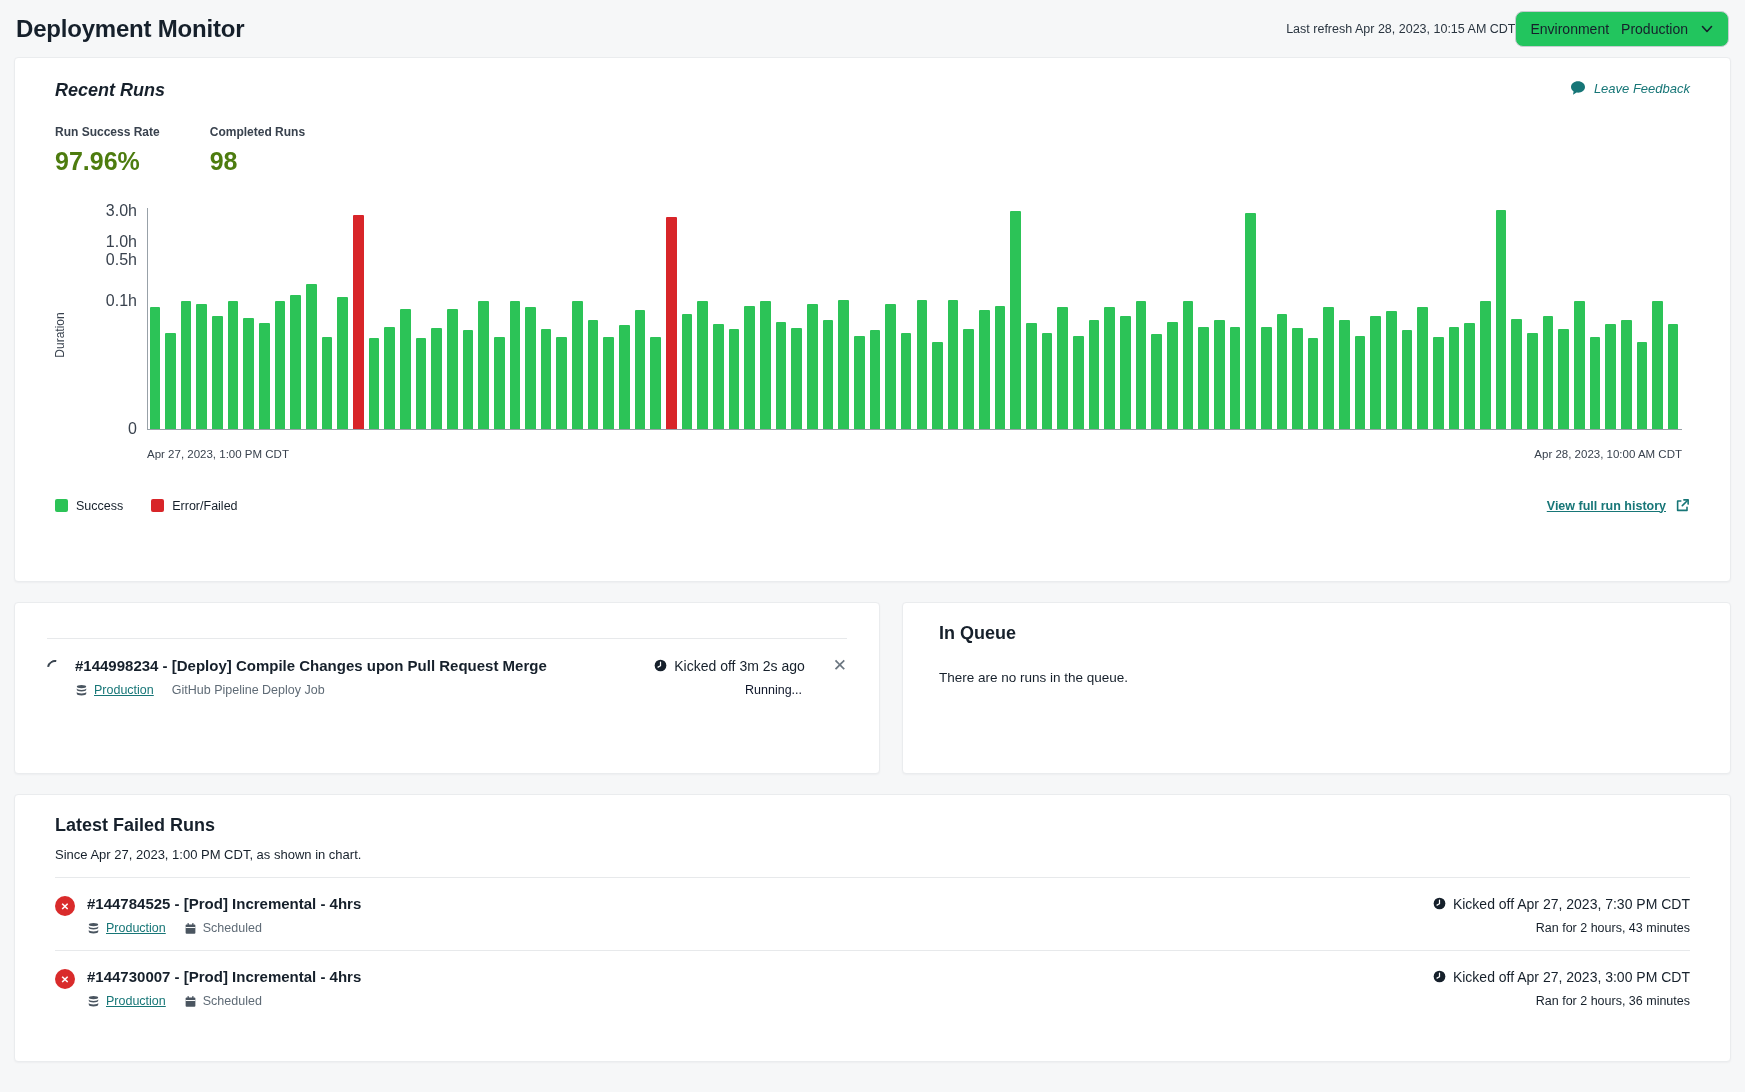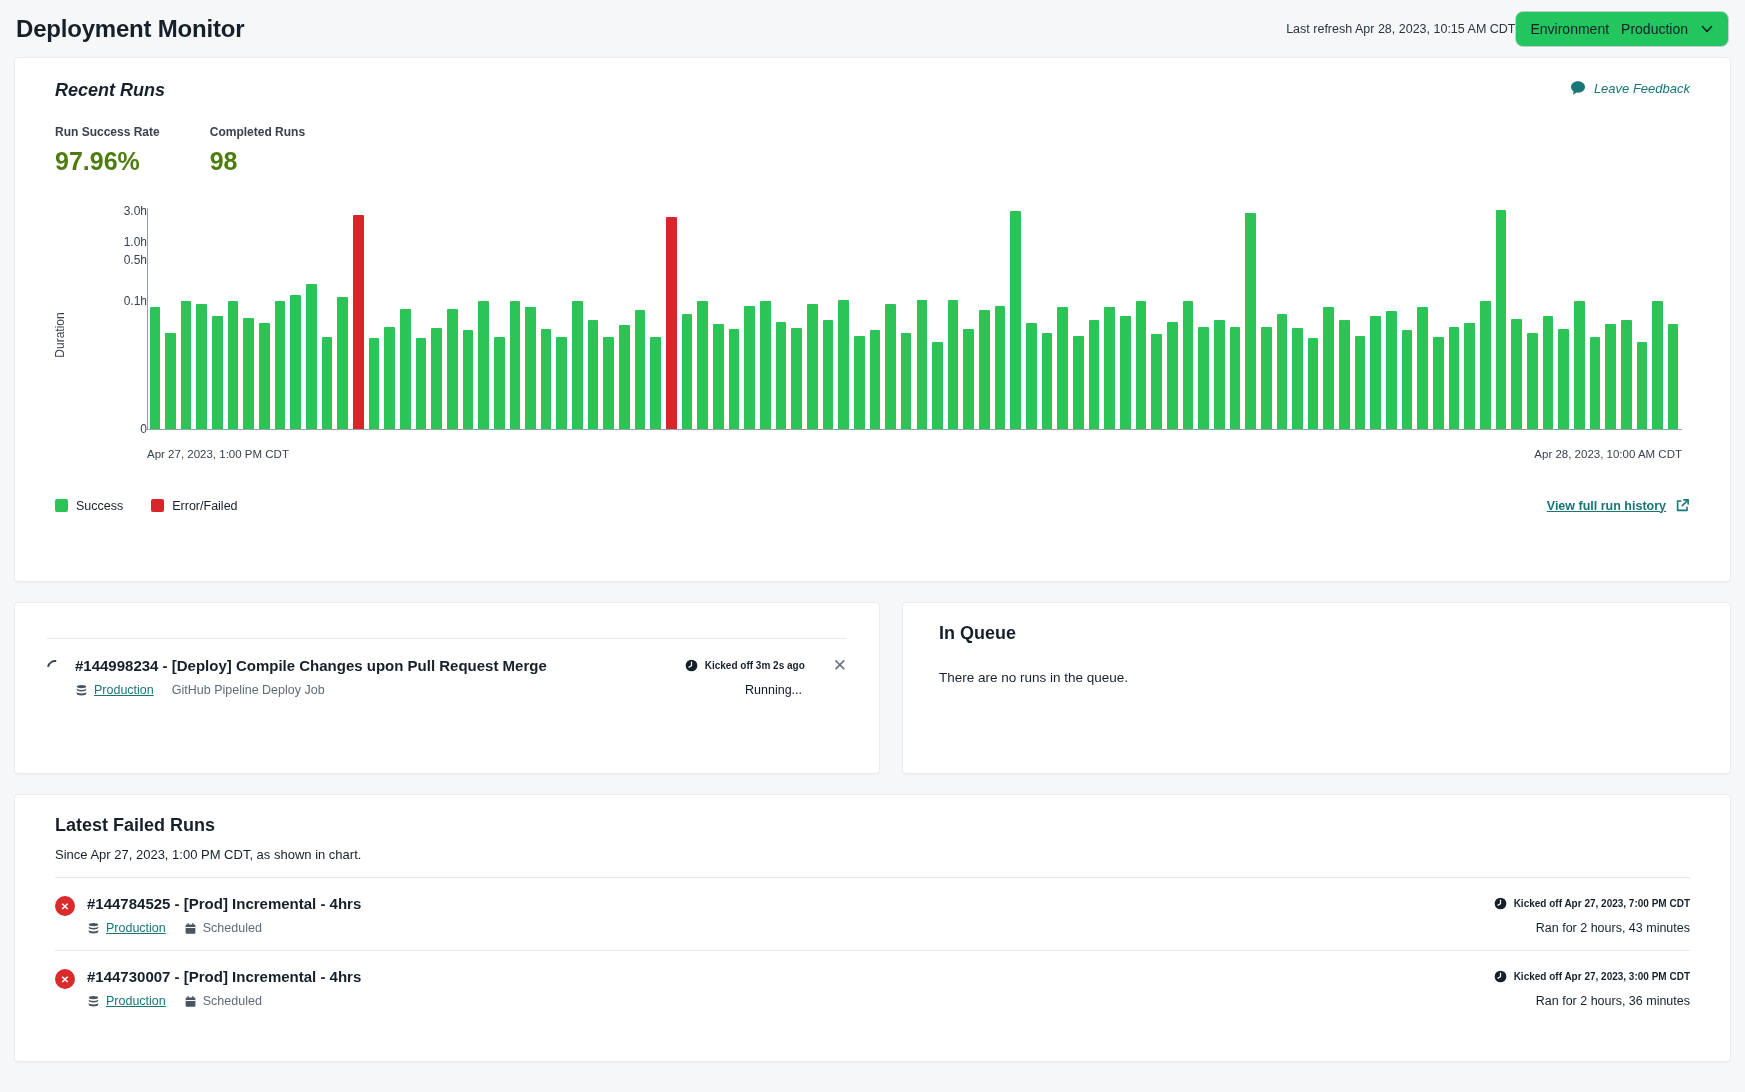--- a/index.html
+++ b/index.html
@@ -26,21 +26,21 @@
   .feedback { display:flex; align-items:center; gap:8px; font-size:13px; color:#177677; cursor:pointer; }
 
   .stats { display:flex; gap:50px; margin-top:24px; }
   .stat-label { font-size:12px; font-weight:700; color:#39424E; }
   .stat-value { font-size:25px; font-weight:700; color:#4d7c0f; margin-top:8px; }
 
   .chart { position:relative; height:262px; margin-top:26px; }
   .plot { position:absolute; left:92px; right:8px; top:6px; height:222px;
           border-left:1px solid #98A1A8; border-bottom:1px solid #98A1A8; }
   .bar { position:absolute; bottom:0; border-radius:1px 1px 0 0; }
-  .ytick { position:absolute; right:100%; padding-right:1px; font-size:12px; color:#39424E; white-space:nowrap; line-height:14px; }
+  .ytick { position:absolute; right:100%; padding-right:11px; font-size:16px; color:#39424E; white-space:nowrap; line-height:14px; }
   .ylabel { position:absolute; width:120px; text-align:center; left:-148px; top:120px;
             transform:rotate(-90deg); font-size:12px; color:#39424E; }
   .xlabel { position:absolute; bottom:4px; font-size:11.5px; color:#39424E; white-space:nowrap; }
   .xlabel-left { left:92px; }
   .xlabel-right { right:8px; }
 
   .legend-row { display:flex; justify-content:space-between; align-items:center; margin-top:34px; }
   .legend { display:flex; gap:28px; }
   .legend-item { display:flex; align-items:center; gap:8px; font-size:12.5px; color:#16202B; }
   .swatch { width:13px; height:13px; border-radius:2px; }
@@ -53,21 +53,21 @@
   .card-inqueue { flex:1; height:172px; padding:20px 36px; }
   .divider { border:none; border-top:1px solid #E7E9EB; margin:15px 0 0; }
   .empty-msg { font-size:13.5px; color:#16202B; margin-top:26px; }
 
   .run-row { display:flex; gap:12px; margin-top:18px; align-items:flex-start; }
   .spinner { width:16px; height:16px; border:2.5px solid transparent; border-top-color:#3A4550;
              border-radius:50%; transform:rotate(-35deg); margin-top:3px; flex:0 0 auto; }
   .run-main { flex:1; }
   .run-line1 { display:flex; justify-content:space-between; align-items:center; }
   .run-title { font-size:15px; font-weight:700; color:#16202B; }
-  .meta-right { display:flex; align-items:center; gap:7px; font-size:10px; color:#16202B;font-weight:bold; }
+  .meta-right { display:flex; align-items:center; gap:7px; font-size:14px; color:#16202B; }
   .close-x { color:#6B7680; font-size:17px; line-height:1; margin-left:28px; cursor:pointer; }
   .run-line2 { display:flex; justify-content:space-between; align-items:center; margin-top:9px; }
   .run-tags { display:flex; align-items:center; gap:18px; }
   .tag { display:flex; align-items:center; gap:6px; font-size:12.5px; }
   .env-link { color:#177677; text-decoration:underline; cursor:pointer; }
   .job-type { color:#5F6B76; }
   .running { color:#0f172a; font-size:12.5px; padding-right:45px; }
 
   .card-failed { height:268px; padding:20px 40px; }
   .subtitle { font-size:13px; color:#16202B; margin-top:11px; }
@@ -316,21 +316,21 @@
       <div class="run-main">
         <div class="run-line1">
           <div class="run-title">#144784525 - [Prod] Incremental - 4hrs</div>
           <div class="meta-right">
             <span class="icon">
               <svg width="13" height="13" viewBox="0 0 16 16">
                   <circle cx="8" cy="8" r="7.2" fill="#16202B"></circle>
                   <path d="M8 3.8v4.4L5 10" stroke="#fff" stroke-width="1.5" fill="none" stroke-linecap="round"></path>
                 </svg>
             </span>
-            <span>Kicked off Apr 27, 2023, 7:00 PM CDT</span>
+            <span>Kicked off Apr 27, 2023, 7:30 PM CDT</span>
           </div>
         </div>
         <div class="run-line2">
           <div class="run-tags">
             <span class="tag">
               <span class="icon">
                 <svg width="13" height="13" viewBox="0 0 16 16" fill="#4A5560">
                     <ellipse cx="8" cy="3.2" rx="5.8" ry="2.1"></ellipse>
                     <path d="M2.2 5.2c0 1.16 2.6 2.1 5.8 2.1s5.8-.94 5.8-2.1v2c0 1.16-2.6 2.1-5.8 2.1S2.2 8.36 2.2 7.2z"></path>
                     <path d="M2.2 9.6c0 1.16 2.6 2.1 5.8 2.1s5.8-.94 5.8-2.1v2.3c0 1.16-2.6 2.1-5.8 2.1s-5.8-.94-5.8-2.1z"></path>

